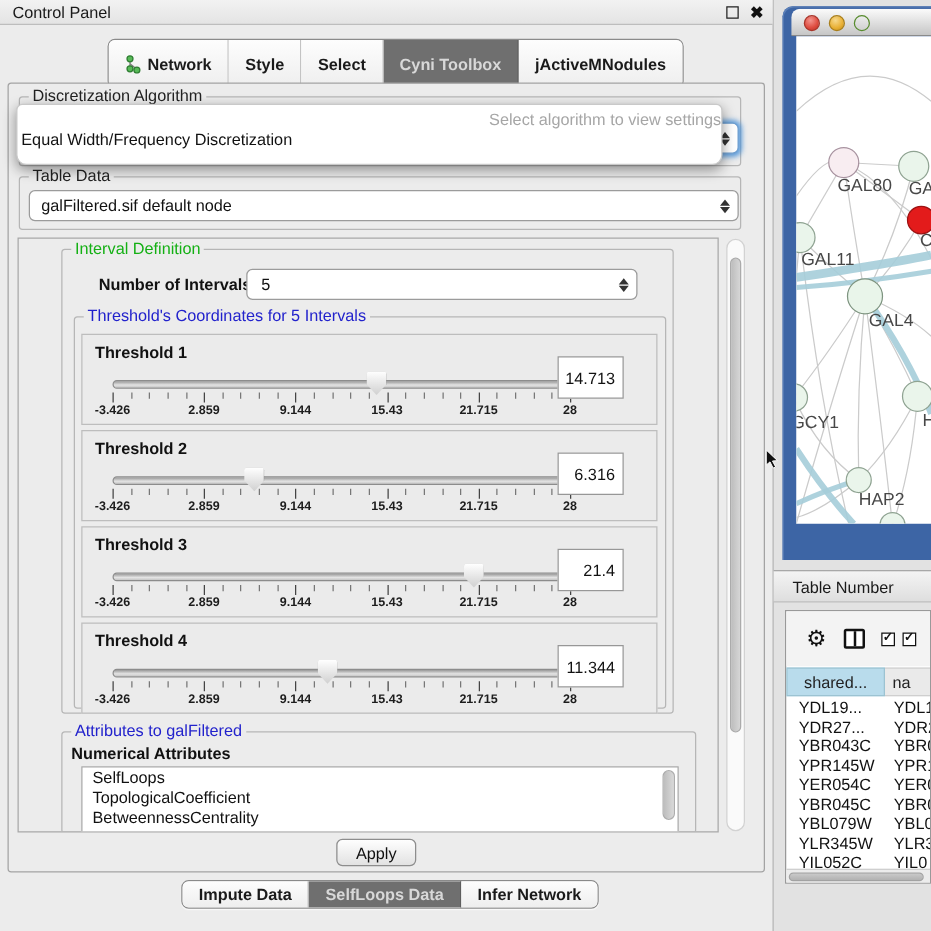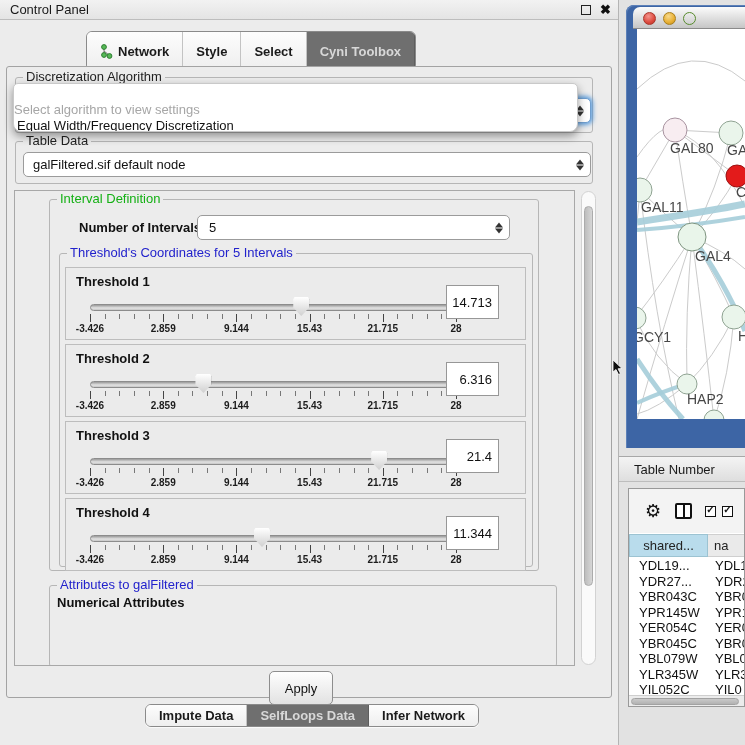--- a/index.html
+++ b/index.html
@@ -32,21 +32,21 @@
   .combo{position:absolute;background:#fff;border:1px solid #9b9b9b;border-radius:5px;font-size:13px;color:#111;}
   .combo .combo-text{position:absolute;left:9px;top:0;right:20px;line-height:23px;white-space:nowrap;overflow:hidden;}
   .stepper{position:absolute;right:6px;top:50%;transform:translateY(-50%);display:flex;flex-direction:column;align-items:center;gap:1px;}
   .stepper .arr{width:0;height:0;border-left:4px solid transparent;border-right:4px solid transparent;}
   .stepper .up{border-bottom:5px solid #333;}
   .stepper .dn{border-top:5px solid #333;}
   .focus-ring{box-shadow:0 0 4px 2px rgba(72,144,216,.85);border:1px solid #6f9fd0;}
 
   
   .popup{position:absolute;left:13px;top:83px;width:565px;height:49px;background:#fff;border:1px solid #c9c9c9;border-radius:5px 5px 8px 8px;box-shadow:0 4px 10px rgba(0,0,0,.4);z-index:30;overflow:hidden;}
-  .popup .hint{font-size:13px;color:#a6a6a6;text-align:left;line-height:17px;margin-top:17px;}
+  .popup .hint{font-size:13px;color:#a6a6a6;text-align:right;line-height:17px;margin-top:3px;}
   .popup .opt{font-size:13px;color:#111;line-height:15px;padding-left:3px;white-space:nowrap;}
   .popup .opt.bold{font-weight:bold;}
 
   
   .scrollpanel{position:absolute;left:14px;top:190px;width:561px;height:476px;border:1px solid #a8a8a8;background:#ececec;overflow:hidden;}
   .vscroll{position:absolute;left:581px;top:191px;width:15px;height:474px;background:#fafafa;border:1px solid #d2d2d2;border-radius:8px;}
   .vscroll .thumb{position:absolute;left:2px;top:14px;width:9px;height:380px;border-radius:5px;background:linear-gradient(90deg,#bdbdbd,#d6d6d6);border:1px solid #ababab;}
 
   .bold-label{font-size:13px;font-weight:bold;color:#111;position:absolute;white-space:nowrap;}
 
@@ -60,21 +60,21 @@
   .tick.major{height:8px;background:#444;}
   .tick.minor{height:5px;}
   .tick-lab{position:absolute;top:55px;transform:translateX(-50%);font-size:10px;font-weight:bold;color:#1c1c1c;white-space:nowrap;}
   .thr-value{position:absolute;left:380px;top:17px;width:53px;height:34px;background:#fff;border:1px solid #979797;font-size:13px;color:#111;display:flex;align-items:center;justify-content:flex-end;padding-right:6px;}
 
   
   .attr-list{position:absolute;left:64px;top:612px;width:478px;height:54px;background:#fff;border:1px solid #a8a8a8;overflow:hidden;}
   .attr-item{font-size:13px;color:#111;line-height:16px;padding-left:8px;white-space:nowrap;}
   .attr-scroll{position:absolute;right:2px;top:2px;width:10px;height:40px;border-radius:5px;background:linear-gradient(90deg,#bdbdbd,#d9d9d9);border:1px solid #adadad;}
 
-  .apply-btn{position:absolute;left:269px;top:671px;width:64px;height:34px;border:1px solid #8d8d8d;border-radius:5px;background:linear-gradient(#fefefe,#e2e2e2);font-size:13px;color:#111;display:flex;align-items:center;justify-content:center;}
+  .apply-btn{position:absolute;left:269px;top:671px;width:64px;height:22px;border:1px solid #8d8d8d;border-radius:5px;background:linear-gradient(#fefefe,#e2e2e2);font-size:13px;color:#111;display:flex;align-items:center;justify-content:center;}
 
   
   .net-window{position:absolute;left:626px;top:5px;width:119px;height:443px;background:#3d65a5;border-radius:8px 0 0 0;box-shadow:inset 1px 1px 0 #5c80b8;}
   .net-titlebar{position:absolute;left:633px;top:7px;width:112px;height:22px;border-radius:7px 0 0 0;background:linear-gradient(#fbfbfb,#c6c6c6);border-bottom:1px solid #8a8a8a;}
   .light{position:absolute;top:5px;width:13px;height:13px;border-radius:50%;}
   .light.red{background:radial-gradient(circle at 40% 30%,#f3948d,#dd4a3e 60%,#b33327);border:1px solid #a8352a;}
   .light.yellow{background:radial-gradient(circle at 40% 30%,#f7d98c,#e8af33 60%,#bd8b1e);border:1px solid #a97f1c;}
   .light.green{background:radial-gradient(circle at 40% 30%,#c0e89a,#77b53e 60%,#558c27;);border:1px solid #578b2d;}
   .net-canvas{position:absolute;left:637px;top:29px;width:108px;height:390px;background:#fff;overflow:hidden;}
 
@@ -127,20 +127,23 @@
           <span>Network</span>
         </div>
         <div class="seg">
           <span>Style</span>
         </div>
         <div class="seg">
           <span>Select</span>
         </div>
         <div class="seg selected">
           <span>Cyni Toolbox</span>
+        </div>
+        <div class="seg">
+          <span>jActiveMNodules</span>
         </div>
       </div>
 
     <div class="outer-panel">
 
       <div class="group" style="left:8px;top:10px;width:578px;height:56px;"></div>
       <span class="group-label" style="left:16px;top:3px;">Discretization Algorithm</span>
       <div class="combo focus-ring" style="left:15px;top:31px;width:569px;height:25px;">
         <span class="stepper">
             <span class="arr up"></span>
@@ -340,20 +343,26 @@
             <div class="tick-lab" style="left: 243.6px;">15.43</div>
             <div class="tick-lab" style="left: 316.8px;">21.715</div>
             <div class="tick-lab" style="left: 390px;">28</div>
             <div class="thr-value">11.344</div>
           </div>
         </div>
 
       <div class="group" style="left:34px;top:394px;width:508px;height:82px;"></div>
       <span class="group-label blue-label" style="left:42px;top:387px;">Attributes to galFiltered</span>
       <span class="bold-label" style="left:42px;top:404px;">Numerical Attributes</span>
+      <div class="attr-list" style="left:50px;top:422px;" id="attr-list">
+        <div class="attr-scroll"></div>
+      <div class="attr-item">SelfLoops</div>
+          <div class="attr-item">TopologicalCoefficient</div>
+          <div class="attr-item">BetweennessCentrality</div>
+        </div>
     </div>
 
     <div class="vscroll">
         <div class="thumb"></div>
       </div>
 
     <div class="apply-btn">Apply</div>
 
     <div id="bottom-tabs" class="segbar" style="left:145px;top:704px;height:23px;">
         <div class="seg">

